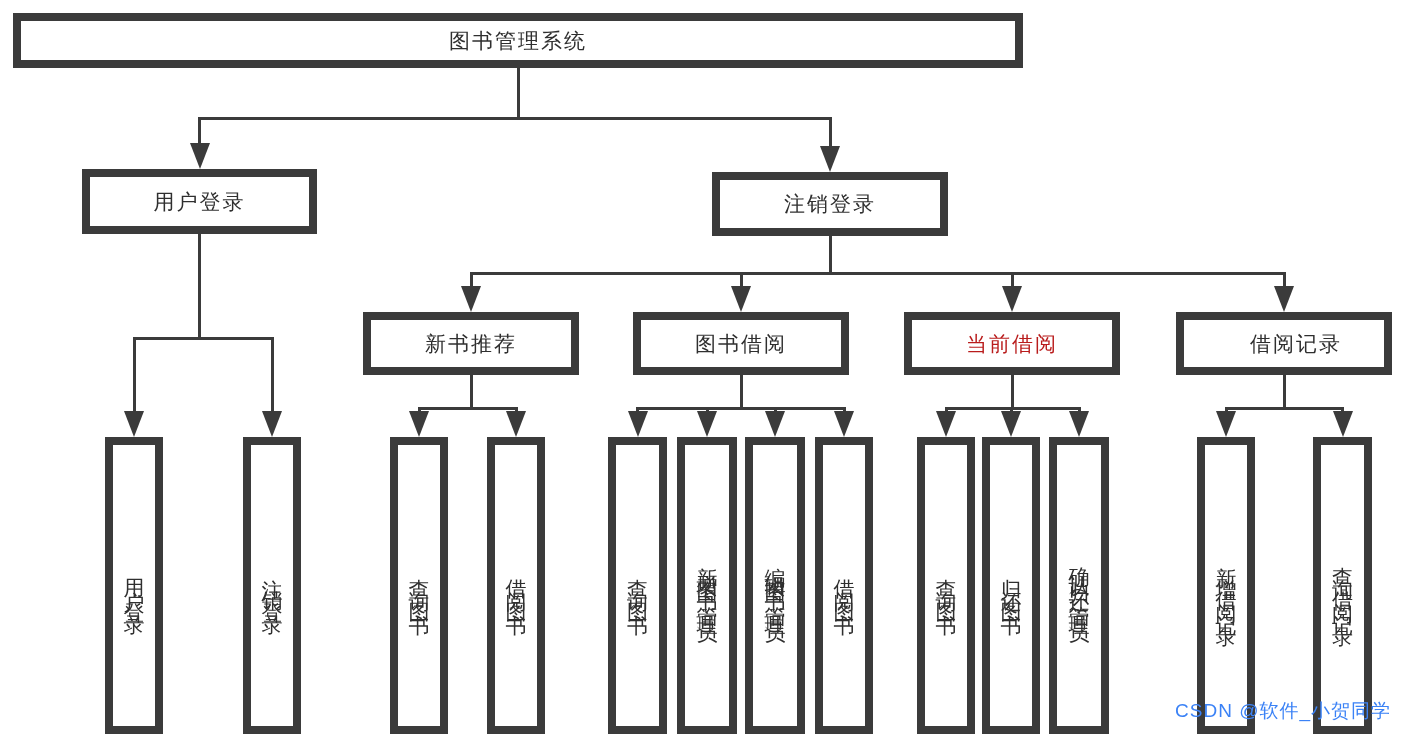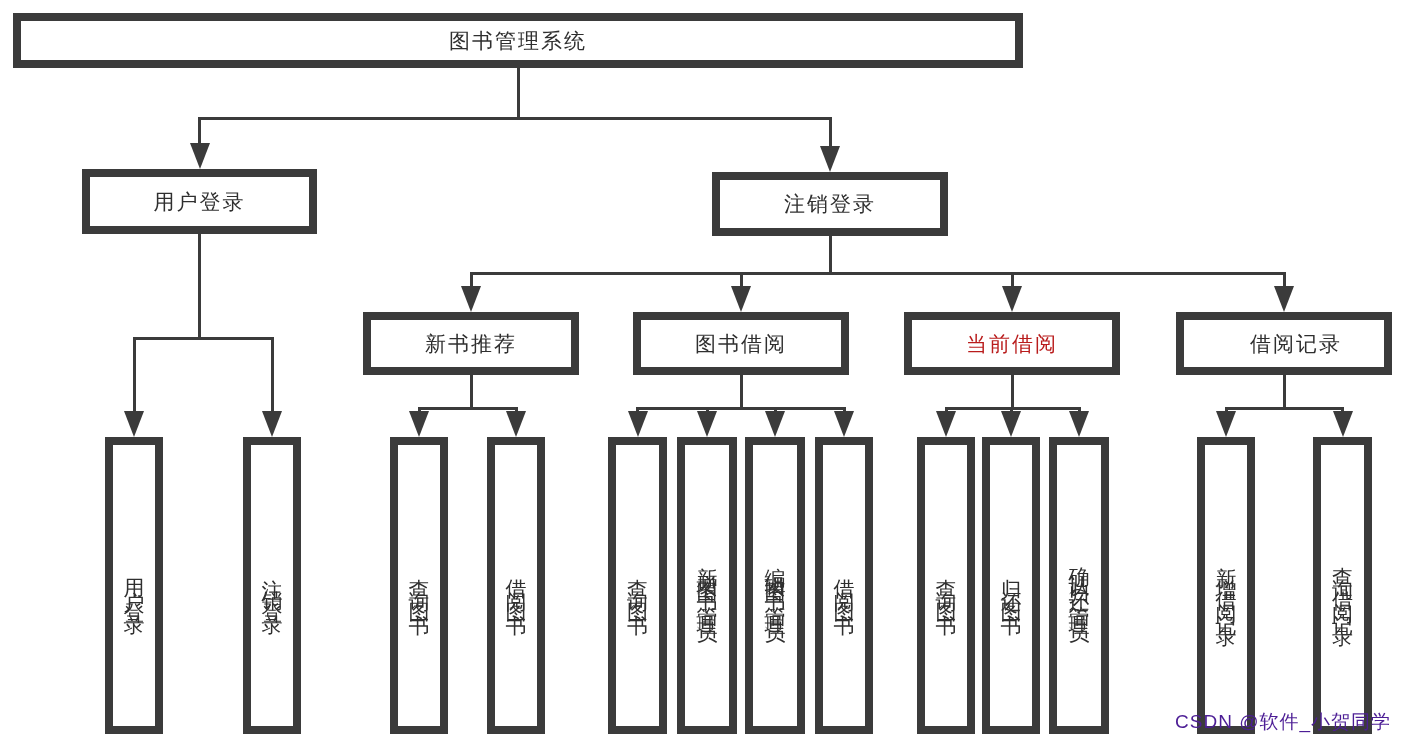--- a/index.html
+++ b/index.html
@@ -35,22 +35,22 @@
   .arrow{
     position:absolute;
     width:0;height:0;
     border-left:10px solid transparent;
     border-right:10px solid transparent;
     border-top:26px solid #3b3b3b;
   }
   .watermark{
     position:absolute;
     right:14px;
-    bottom:12px;
-    color:#4c1d95;
+    bottom:23px;
+    color:#3b82f6;
     font-size:19px;
     letter-spacing:1px;
     z-index:5;
   }
 </style>
 </head>
 <body>
 
 <div class="canvas" id="canvas" style="background: rgb(255, 255, 255);">
   <div class="watermark">CSDN @软件_小贺同学</div>

